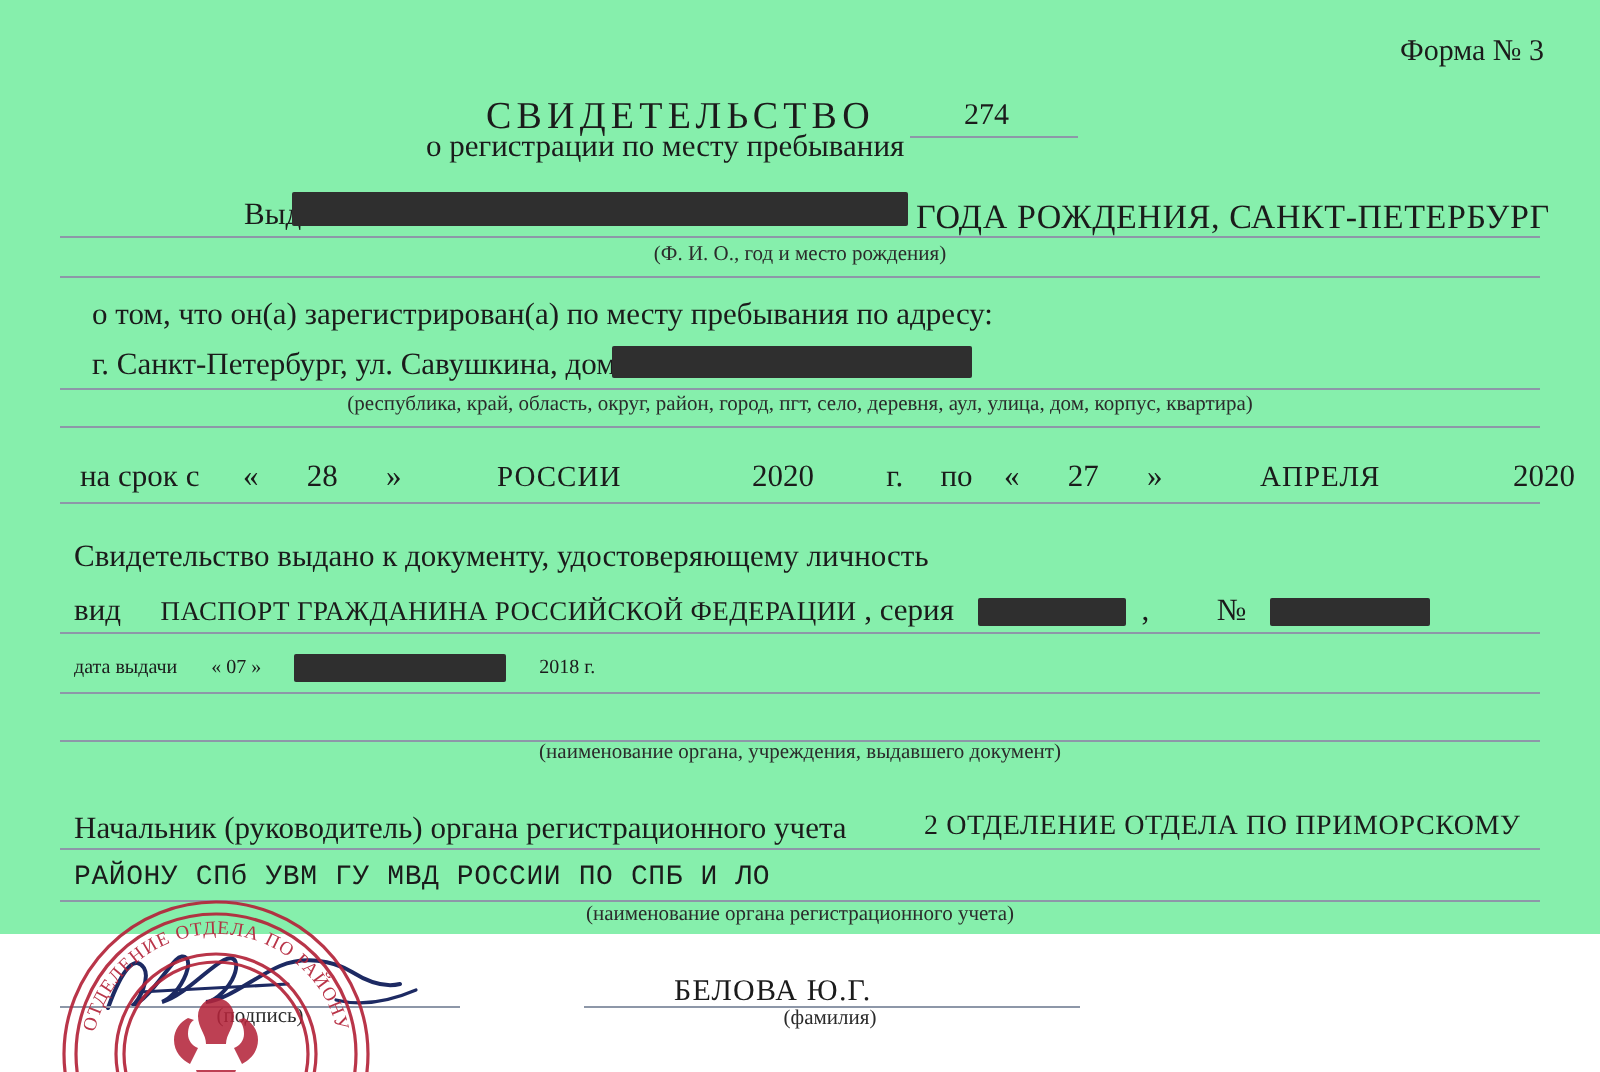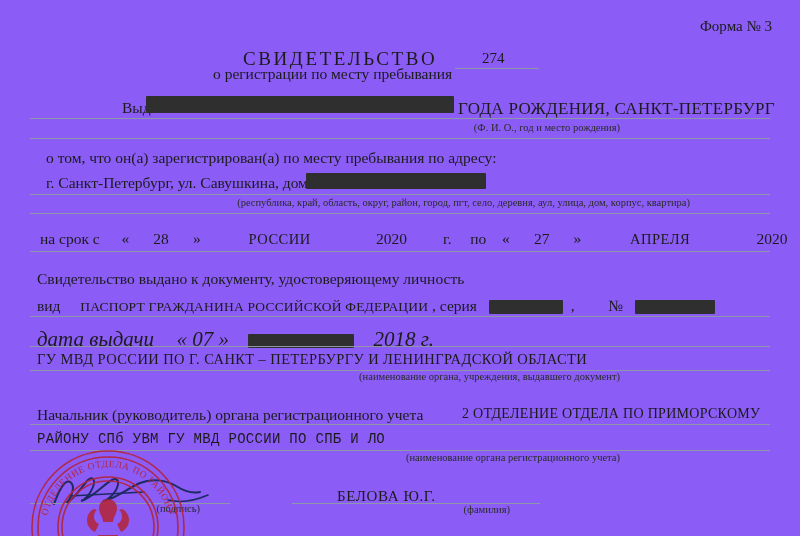--- a/index.html
+++ b/index.html
@@ -10,41 +10,41 @@
     width: 800px;
     height: 536px;
     background: #ffffff;
     font-family: "Liberation Serif", serif;
     color: #1b1b1b;
     overflow: hidden;
   }
   .page {
     position: relative;
     width: 800px;
-    height: 536px;
-    background: #8b5cf6;
+    height: 467px;
+    background: #86efac;
   }
 
   
   .abs { position: absolute; }
   .redact {
     display: inline-block;
     background: #2f2f2f;
     height: 13px;
     vertical-align: middle;
     border-radius: 1px;
   }
   .rule {
     position: absolute;
     height: 0;
     border-bottom: 1px solid #8d97a8;
   }
   .caption {
     font-size: 10.5px;
-    text-align: right;
+    text-align: center;
     color: #2b2b2b;
     font-family: "Liberation Serif", serif;
   }
 
   
   .form-no {
     top: 18px;
     right: 28px;
     font-size: 15px;
   }
@@ -137,23 +137,22 @@
     font-size: 15.5px;
     white-space: nowrap;
   }
   .doc-kind {
     font-size: 13.5px;
     letter-spacing: 0.2px;
   }
   .doc-line3 {
     top: 327px;
     left: 37px;
-    font-size: 21px;
+    font-size: 10px;
     white-space: nowrap;
-    font-style: italic;
   }
   .rule-doc1 { top: 316px; left: 30px; width: 740px; }
   .rule-doc2 { top: 346px; left: 30px; width: 740px; }
   .organ-line {
     top: 351px;
     left: 37px;
     font-size: 14.5px;
     letter-spacing: 0.4px;
   }
   .rule-organ { top: 370px; left: 30px; width: 740px; }
@@ -277,21 +276,20 @@
     <span style="display:inline-block;width:12px"></span>
     <span>«</span>
     <span class="d" style="width:46px">07</span>
     <span>»</span>
     <span class="redact" style="width:106px;height:14px;margin:0 14px"></span>
     <span class="d" style="width:66px">2018</span>
     <span class="d" style="width:40px">г.</span>
   </div>
   <div class="rule rule-doc2"></div>
 
-  <div class="abs organ-line">ГУ  МВД  РОССИИ  ПО  Г. САНКТ – ПЕТЕРБУРГУ  И  ЛЕНИНГРАДСКОЙ ОБЛАСТИ</div>
   <div class="rule rule-organ"></div>
   <div class="abs chief-line">Начальник (руководитель) органа регистрационного учета</div>
 
   <div class="abs caption cap-organ">(наименование органа, учреждения, выдавшего документ)</div>
   <div class="abs chief-org1">2 ОТДЕЛЕНИЕ ОТДЕЛА  ПО ПРИМОРСКОМУ</div>
   <div class="rule rule-chief1"></div>
   <div class="abs chief-org2">РАЙОНУ СПб УВМ  ГУ  МВД РОССИИ  ПО СПБ  И  ЛО</div>
   <div class="rule rule-chief2"></div>
   <div class="abs caption cap-chief">(наименование органа регистрационного учета)</div>
 

